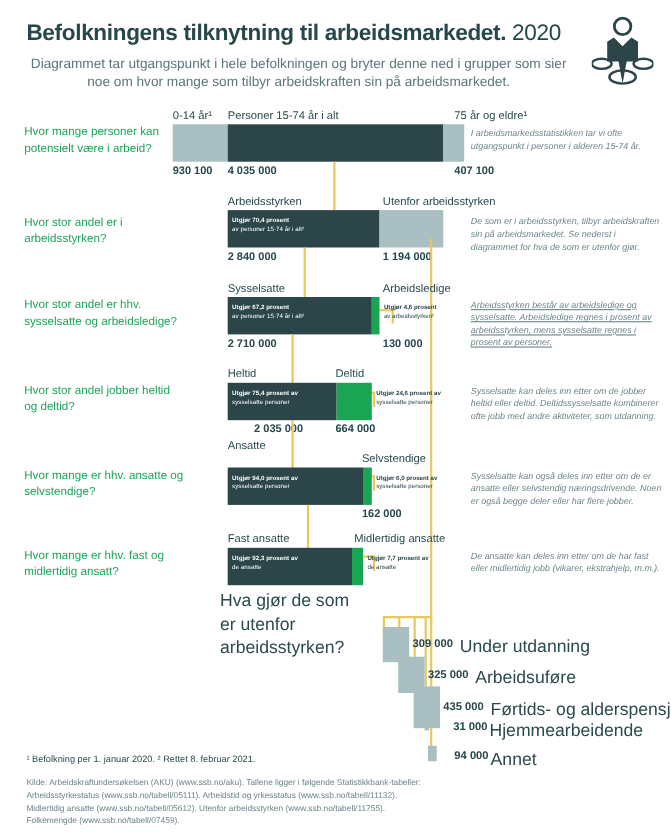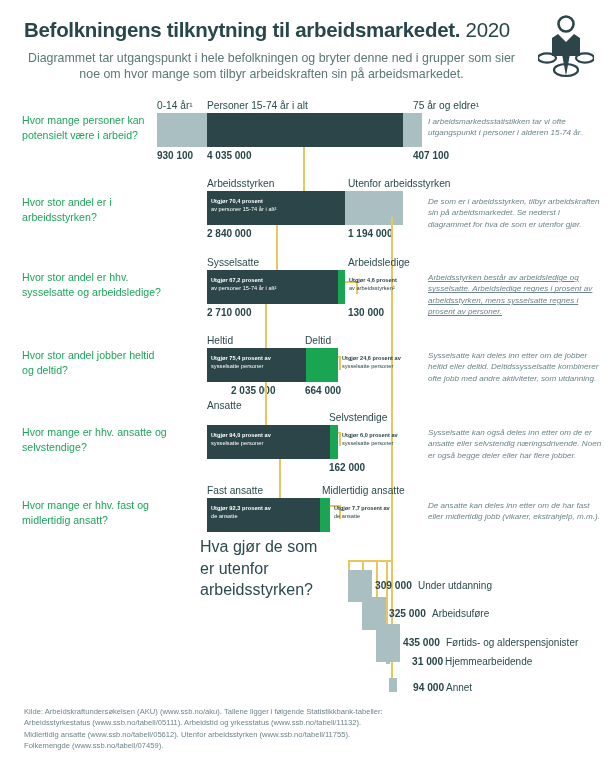--- a/index.html
+++ b/index.html
@@ -57,21 +57,21 @@
   .vline { width: 1.6px; }
   .hline { height: 1.6px; }
 
   
   .bottom-q {
     position: absolute; left: 200px; top: 536px; width: 130px;
     font-size: 16px; line-height: 1.35; color: #2b4a4e;
   }
   .bbar { position: absolute; background: #a9bfc1; }
   .bnum { position: absolute; font-size: 10.2px; font-weight: bold; color: #27474b; white-space: nowrap; }
-  .blabel { position: absolute; font-size: 10px; color: #2b4a4e; white-space: nowrap; text-align: center; }
+  .blabel { position: absolute; font-size: 16px; color: #2b4a4e; white-space: nowrap; text-align: center; }
 
   
   .footnote { position: absolute; left: 24px; top: 685px; font-size: 8.4px; color: #2b4a4e; }
   .source { position: absolute; left: 24px; top: 706px; width: 360px; font-size: 7.6px; line-height: 1.5; color: #6c848a; }
   .logo { position: absolute; left: 432px; top: 714px; display: flex; align-items: center; gap: 9px; }
   .logo-mark { width: 30px; height: 30px; border-radius: 50%; background: #2b4549; position: relative; }
   .logo-mark svg { position: absolute; left: 0; top: 0; }
   .logo-text-1 { font-size: 13.5px; font-weight: bold; color: #27474b; line-height: 1.15; }
   .logo-text-2 { font-size: 10px; color: #4d6b70; line-height: 1.2; }
 </style>
@@ -284,16 +284,17 @@
   <div class="blabel" style="left:446px; top:637px;">Førtids- og alderspensjonister</div>
 
   <div class="bbar" style="left:386px; top:658px; width:4px; height:6px;"></div>
   <div class="bnum" style="left:412px; top:656px;">31 000</div>
   <div class="blabel" style="left:445px; top:656px;">Hjemmearbeidende</div>
 
   <div class="bbar" style="left:389px; top:678px; width:8px; height:14px;"></div>
   <div class="bnum" style="left:413px; top:682px;">94 000</div>
   <div class="blabel" style="left:446px; top:682px;">Annet</div>
 
+  <div class="footnote">¹ Befolkning per 1. januar 2020. ² Rettet 8. februar 2021.</div>
   <div class="source">Kilde: Arbeidskraftundersøkelsen (AKU) (www.ssb.no/aku). Tallene ligger i følgende Statistikkbank-tabeller: Arbeidsstyrkestatus (www.ssb.no/tabell/05111). Arbeidstid og yrkesstatus (www.ssb.no/tabell/11132). Midlertidig ansatte (www.ssb.no/tabell/05612). Utenfor arbeidsstyrken (www.ssb.no/tabell/11755). Folkemengde (www.ssb.no/tabell/07459).</div>
 
 
 </div>
 
 </body></html>

